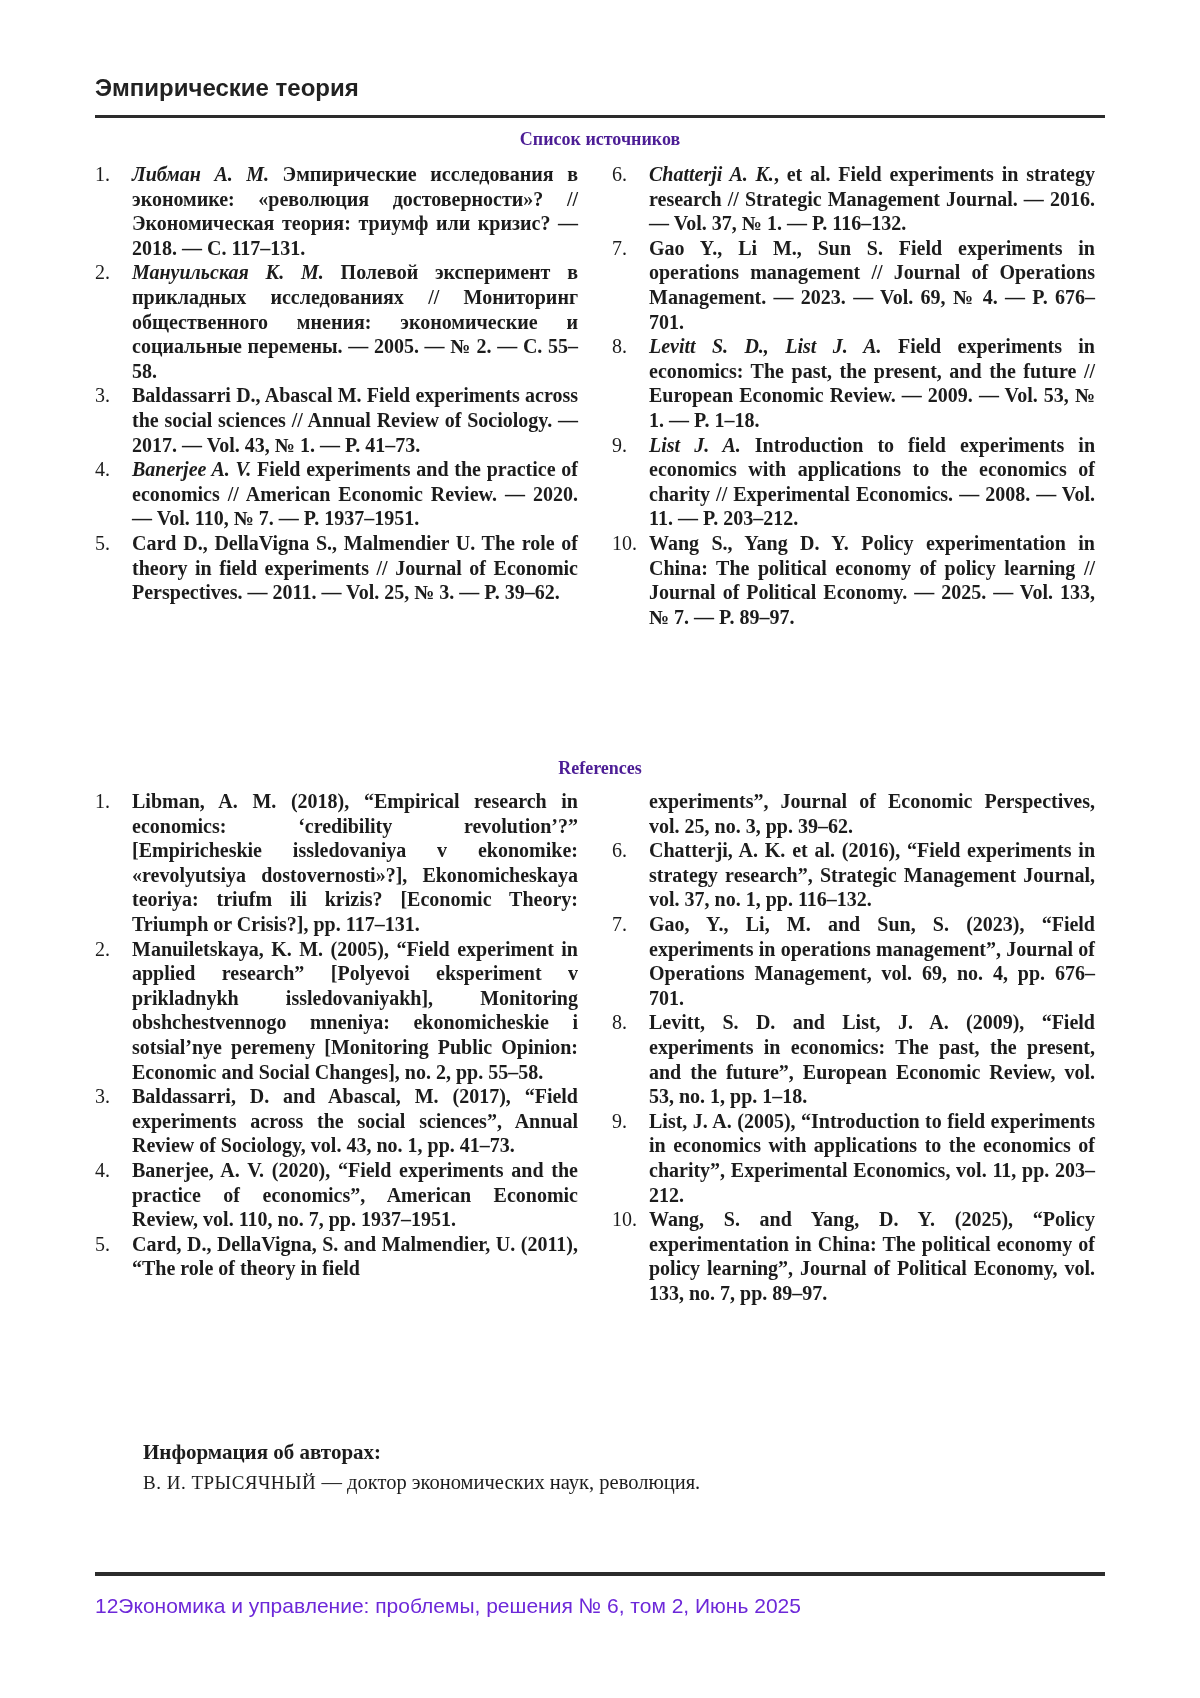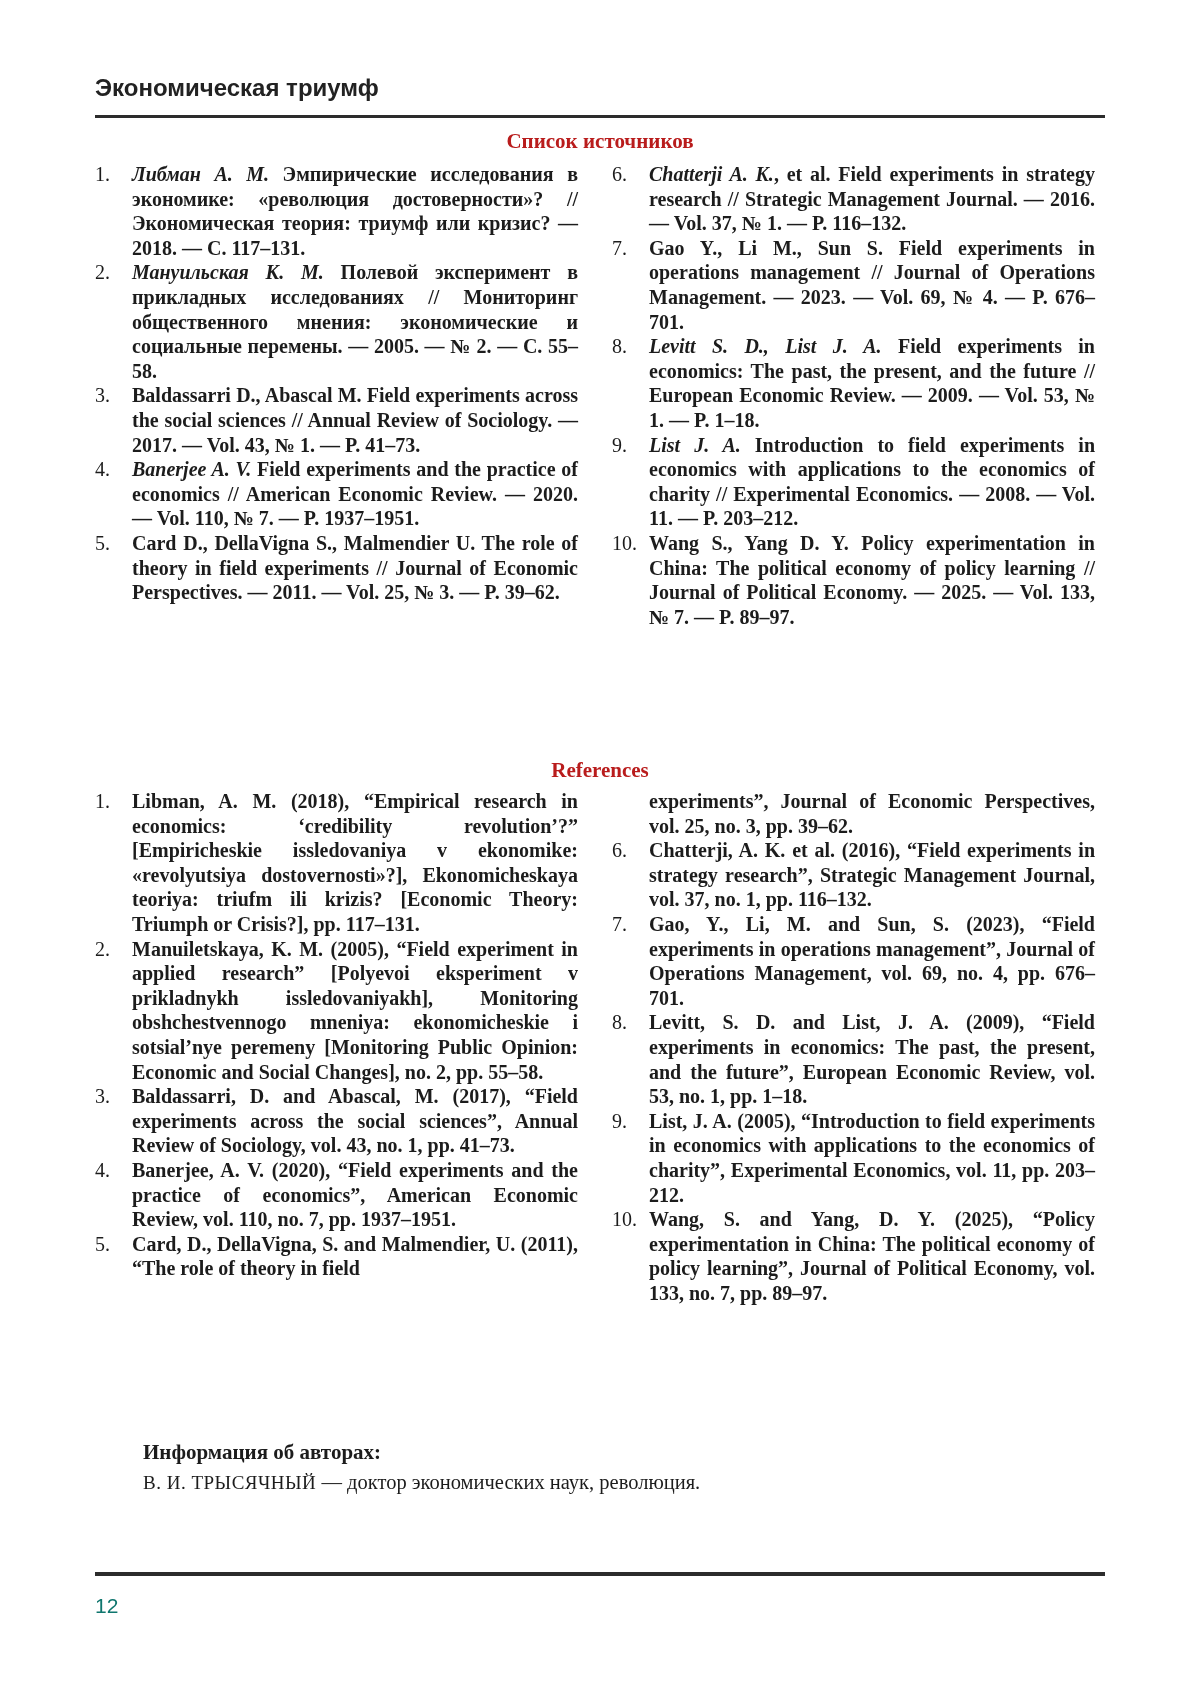--- a/index.html
+++ b/index.html
@@ -15,21 +15,21 @@
   .running-head{
     position:absolute;top:74px;left:95px;width:1010px;
     font-family:"Liberation Sans", sans-serif;
     font-weight:bold;font-size:24px;line-height:28px;
     border-bottom:3px solid #2c2c2c;
     padding-bottom:13px;
     color:#222;
   }
   .sec-heading{
     position:absolute;left:95px;width:1010px;
-    text-align:center;font-weight:bold;font-size:21px;color:#b91c1c;
+    text-align:center;font-weight:bold;font-size:18px;color:#4c1d95;
   }
   #h-sources{top:129px;}
   #h-refs{top:758px;}
   .twocol{
     position:absolute;left:95px;width:1000px;
     display:flex;gap:34px;
   }
   #list-sources{top:162px;}
   #list-refs{top:789px;}
   .col{width:483px;}
@@ -44,29 +44,29 @@
   .info .info-heading{font-weight:bold;font-size:21px;}
   .info .author-name{font-size:19px;letter-spacing:0.5px;}
   .footer-rule{
     position:absolute;top:1572px;left:95px;width:1010px;height:4px;
     background:#2c2c2c;
   }
   .footer-row{
     position:absolute;top:1594px;left:95px;width:1010px;
     display:flex;align-items:baseline;
     font-family:"Liberation Sans", sans-serif;
-    font-size:21px;color:#0f766e;
+    font-size:21px;color:#6d28d9;
   }
 </style>
 </head>
 <body>
 
 <div class="page">
 
-  <div class="running-head">Экономическая триумф</div>
+  <div class="running-head">Эмпирические теория</div>
 
   <div class="sec-heading" id="h-sources">Список источников</div>
 
   <div class="twocol" id="list-sources">
     <div class="col">
         <div class="ref-item">
           <span class="num">1.</span>
           <span class="body"><i>Либман А. М.</i> Эмпирические исследования в экономике: «революция достоверности»? // Экономическая теория: триумф или кризис? — 2018. — С. 117–131.</span>
         </div>
         <div class="ref-item">
@@ -167,15 +167,16 @@
     <div class="info-heading">Информация об авторах:</div>
     <div>
       <span class="author-name">В. И. ТРЫСЯЧНЫЙ</span><span> — доктор экономических наук, революция.</span>
     </div>
   </div>
 
   <div class="footer-rule"></div>
 
   <div class="footer-row">
     <span>12</span>
+    <span>Экономика и управление: проблемы, решения № 6, том 2, Июнь 2025</span>
   </div>
 
 </div>
 
 </body></html>

